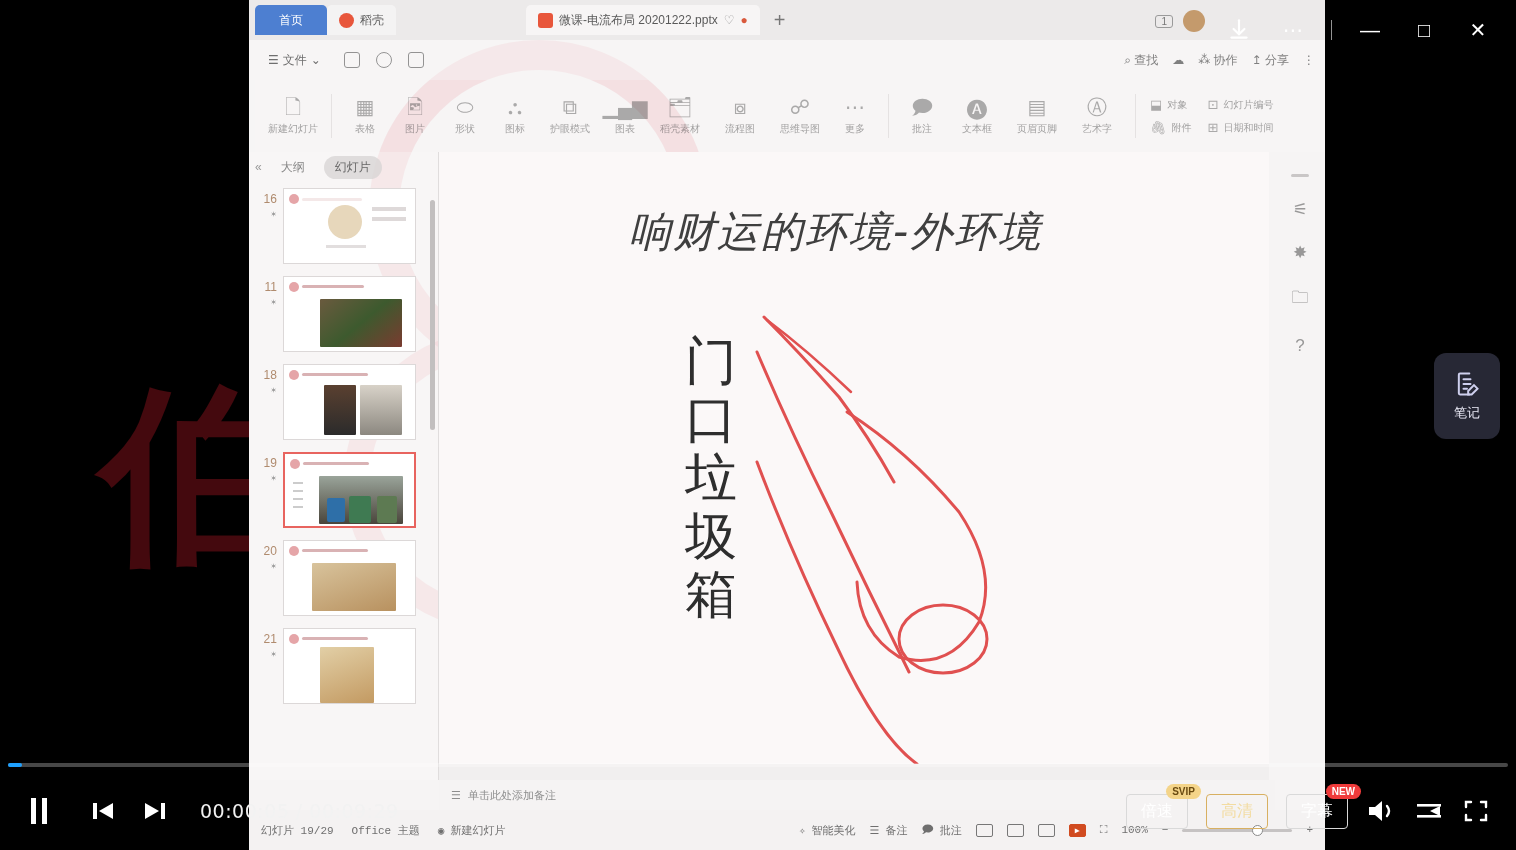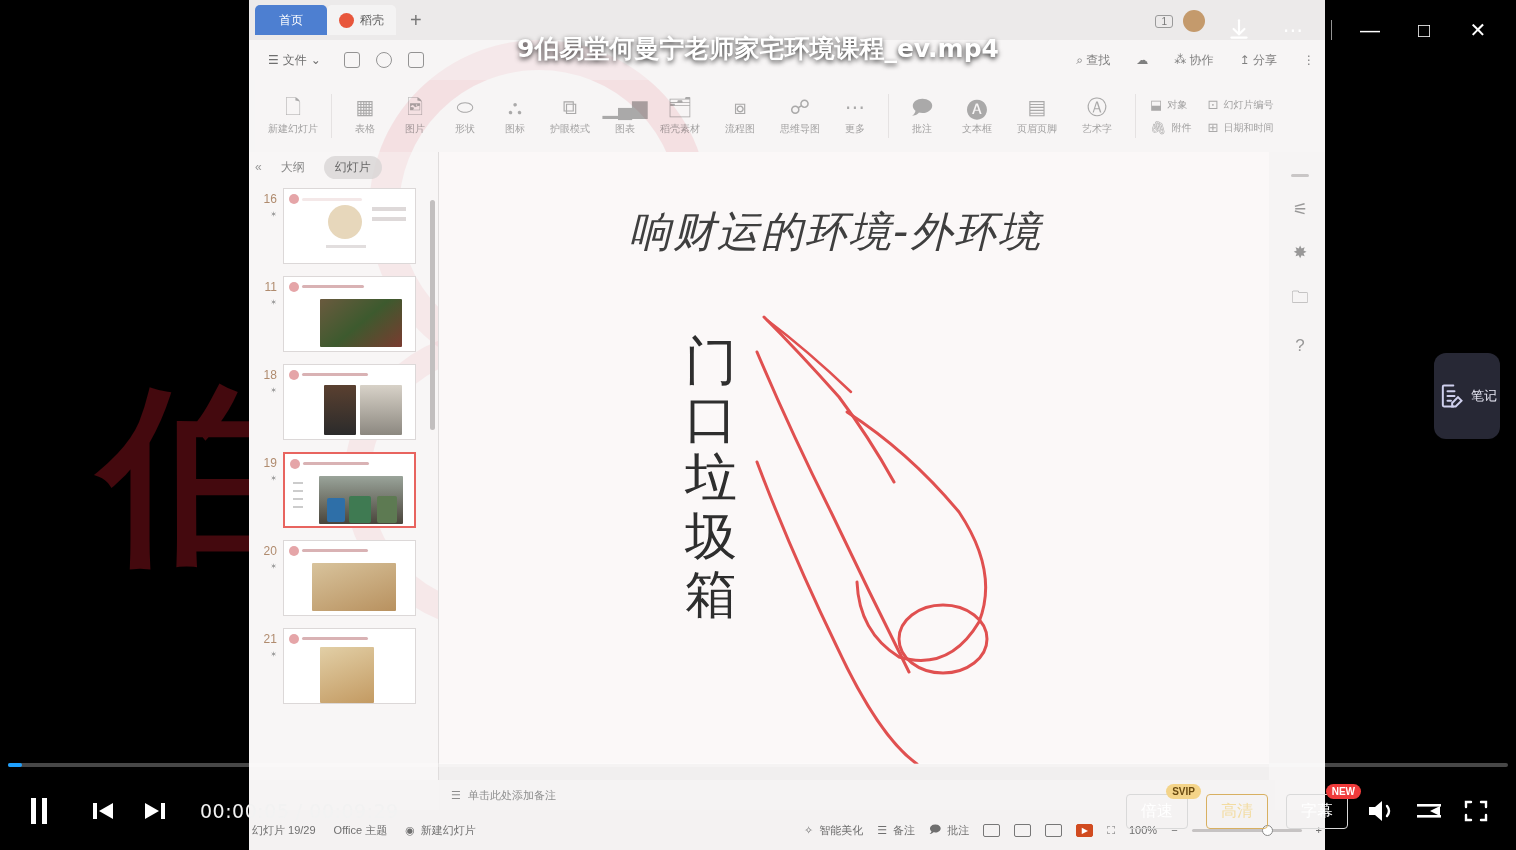--- a/index.html
+++ b/index.html
@@ -84,21 +84,21 @@
   .menuitem { padding: 0 9px; display:flex; align-items:center; gap:4px; opacity:.85; }
   .qat { display:flex; align-items:center; gap:16px; padding: 0 14px; opacity:.7;}
   .qat-ico { width:16px;height:16px;border:1.5px solid #6b6b6b;border-radius:3px;}
   .ribbon-tabs { display:flex; gap:16px; margin-left: 8px; opacity:.75;}
   .ribbon-tab { font-size:12px; color:#555; position:relative; }
   .ribbon-tab.sel { color:#cc4b32; font-weight:bold; }
   .ribbon-tab.sel::after {
     content:""; position:absolute; left:0; right:0; bottom:-9px;
     height:2px; background:#cc4b32;
   }
-  .menuright { margin-left:auto; display:flex; align-items:center; gap:26px; opacity:.75; font-size:12px;}
+  .menuright { margin-left:auto; display:flex; align-items:center; gap:14px; opacity:.75; font-size:12px;}
 
   
   #ribbon {
     position: absolute; left:0; top: 80px;
     width: 100%; height: 72px;
     background: rgba(248,246,246,0.5);
     display:flex; align-items:center; padding: 0 14px;
     opacity: .55;
   }
   .rb-item { display:flex; flex-direction:column; align-items:center; width:50px; }
@@ -214,22 +214,23 @@
   
   #notes {
     position:absolute; left:190px; top:780px; width:836px; height:30px;
     display:flex; align-items:center; gap:7px; padding-left:12px;
     font-size:11px; color:#8d8d8d;
     background: rgba(243,241,241,0.35);
   }
   #statusbar {
     position:absolute; left:0; top:810px; width:100%; height:40px;
     display:flex; align-items:center; gap:18px;
-    font-size:11px; color:#6f6f6f; padding: 0 3px;
+    font-size:11px; color:#6f6f6f; padding: 0 12px;
     background: rgba(240,238,238,0.35);
+    font-family: Liberation Mono, monospace;
   }
   .sb-group { display:flex; align-items:center; gap:6px; }
   .sb-right { margin-left:auto; display:flex; align-items:center; gap:14px; }
   .viewbtn { width:17px;height:13px;border:1.3px solid #777; border-radius:2px; }
   .viewbtn.play { background:#d14b20; border-color:#d14b20; color:#fff;
                   display:flex;align-items:center;justify-content:center;font-size:8px;}
   .zoomtrack { width:110px; height:3px; background:#c6c3c3; position:relative; border-radius:2px;}
   .zoomknob { position:absolute; left:70px; top:-4px; width:11px;height:11px;
               border:1.5px solid #8a8a8a; border-radius:50%; background:#fff;}
 
@@ -251,21 +252,21 @@
     text-align:center; color:#fff; font-size:25px; font-weight:bold;
     text-shadow: 0 2px 5px rgba(0,0,0,.8);
     font-family:"DejaVu Sans","Liberation Sans",sans-serif;
   }
 
   
   #notes-fab {
     position:absolute; right:16px; top:353px;
     width:66px; height:86px; border-radius:12px;
     background: rgba(44,46,60,0.88);
-    display:flex; flex-direction:row; align-items:center; justify-content:center;
+    display:flex; flex-direction:column; align-items:center; justify-content:center;
     gap:6px; color:#e8e8f4;
   }
   #notes-fab .fab-lb { font-size:13px; }
 
   
   #progress-wrap {
     position:absolute; left:0; bottom:78px; width:1516px; height:14px;
     display:flex; align-items:center; padding: 0 8px;
   }
   #progress-track { width:100%; height:4px; background:rgba(255,255,255,0.28); border-radius:2px; position:relative;}
@@ -304,20 +305,26 @@
     <div class="watermark wm-mid"></div>
     <div class="watermark wm-right"></div>
 
     <div id="tabstrip">
       <div class="tab home">
         <span>首页</span>
       </div>
       <div class="tab docs">
         <span class="tab-ico ico-dochuo"></span>
         <span>稻壳</span>
+      </div>
+      <div class="tab active-doc" style="margin-left:130px;">
+        <span class="tab-ico ico-pptx"></span>
+        <span style="max-width:220px;overflow:hidden;white-space:nowrap;">微课-电流布局 20201222.pptx</span>
+        <span style="opacity:.6;">♡</span>
+        <span style="color:#d9593c;">●</span>
       </div>
       <div class="newtab">
         <span>+</span>
       </div>
     </div>
 
     <div id="menurow">
       <div class="menuitem">
         <span>☰</span>
         <span>文件</span>
@@ -591,21 +598,20 @@
         <span>+</span>
       </span>
     </div>
 
     <div style="position:absolute; right:120px; top:10px; display:flex; align-items:center; gap:10px;">
       <span style="border:1px solid #9a9a9a;border-radius:3px;padding:0 5px;font-size:10px;color:#777;">1</span>
       <span style="width:22px;height:22px;border-radius:50%;background:#c49a6c;display:block;"></span>
     </div>
   </div>
 
-  <div id="vid-title">9伯易堂何曼宁老师家宅环境课程_ev.mp4</div>
 
   <div id="caption">
     <div class="capbtn">
       <svg width="26" height="26" viewBox="0 0 24 24" fill="none" stroke="#fff" stroke-width="2" stroke-linecap="round">
         <path d="M12 3 v11"></path>
           <path d="M7 11 l5 5 l5 -5"></path>
           <path d="M5 19 h14"></path>
       </svg>
     </div>
     <div class="capbtn">⋯</div>

